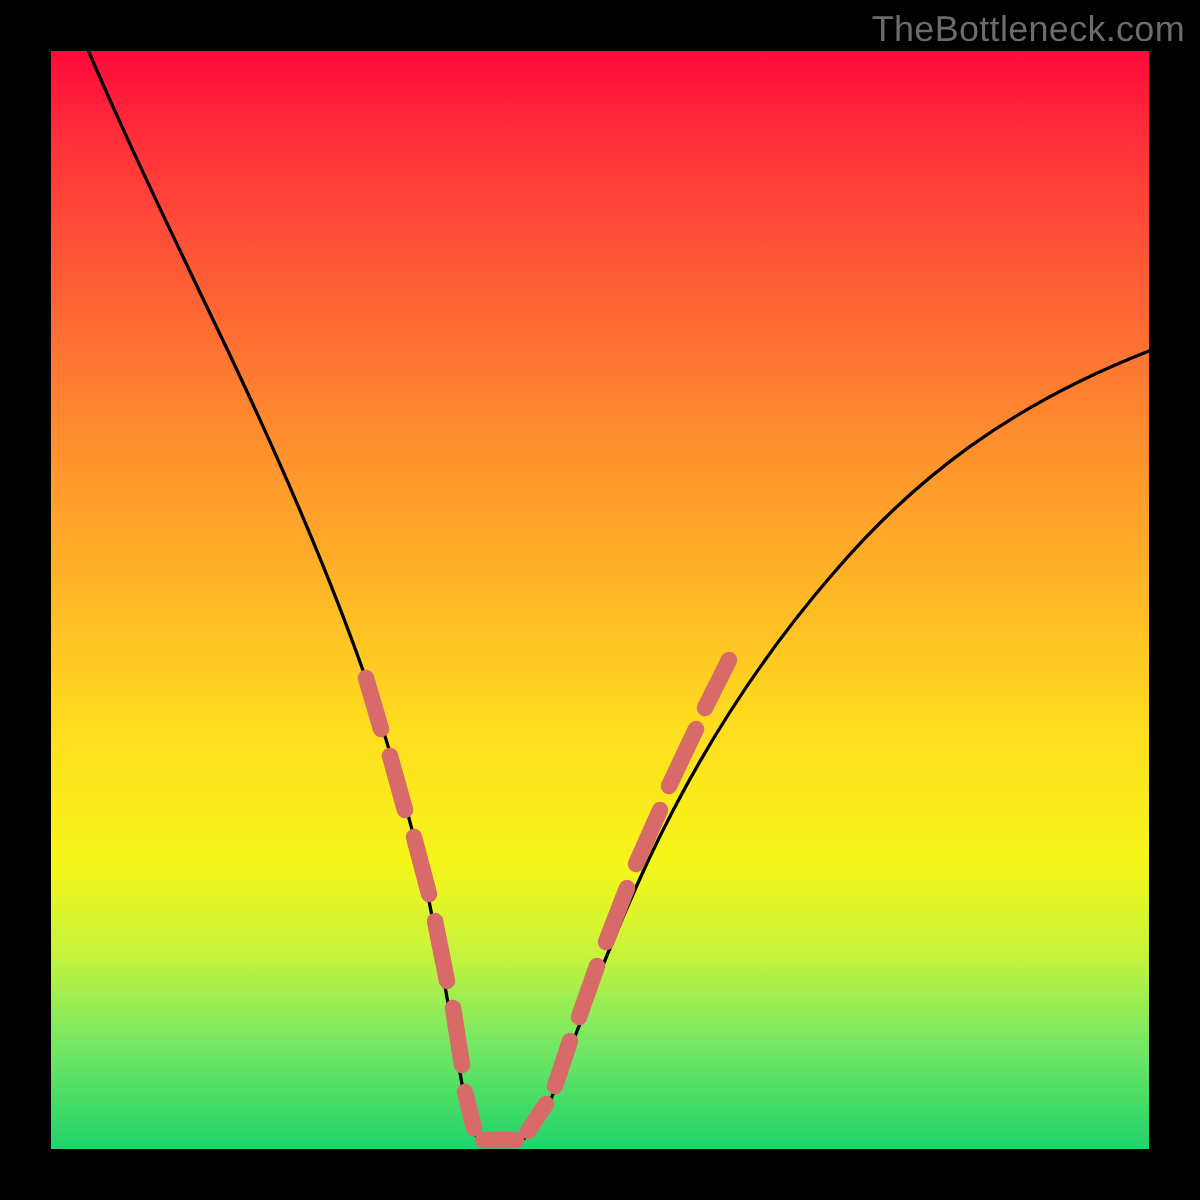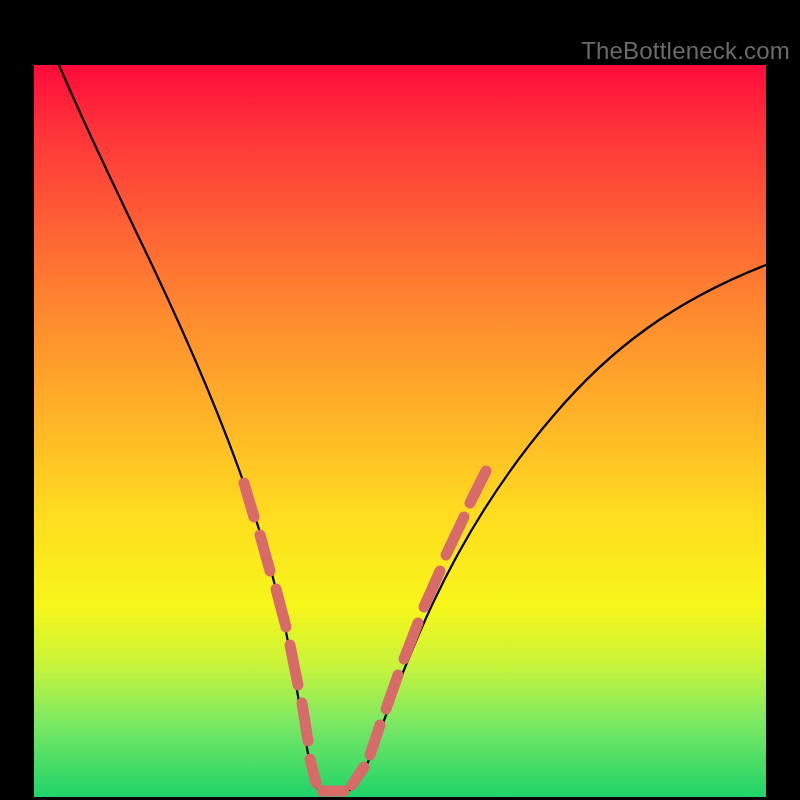--- a/index.html
+++ b/index.html
@@ -11,21 +11,20 @@
     overflow: hidden;
     font-family: Arial, Helvetica, sans-serif;
   }
   .frame {
     position: absolute;
     left: 0;
     top: 0;
     width: 800px;
     height: 600px;
     background: #000;
-    margin-top: 31px;
   }
   .plot {
     position: absolute;
     left: 34px;
     top: 34px;
     width: 732px;
     height: 732px;
     
     background: linear-gradient(
       to bottom,

